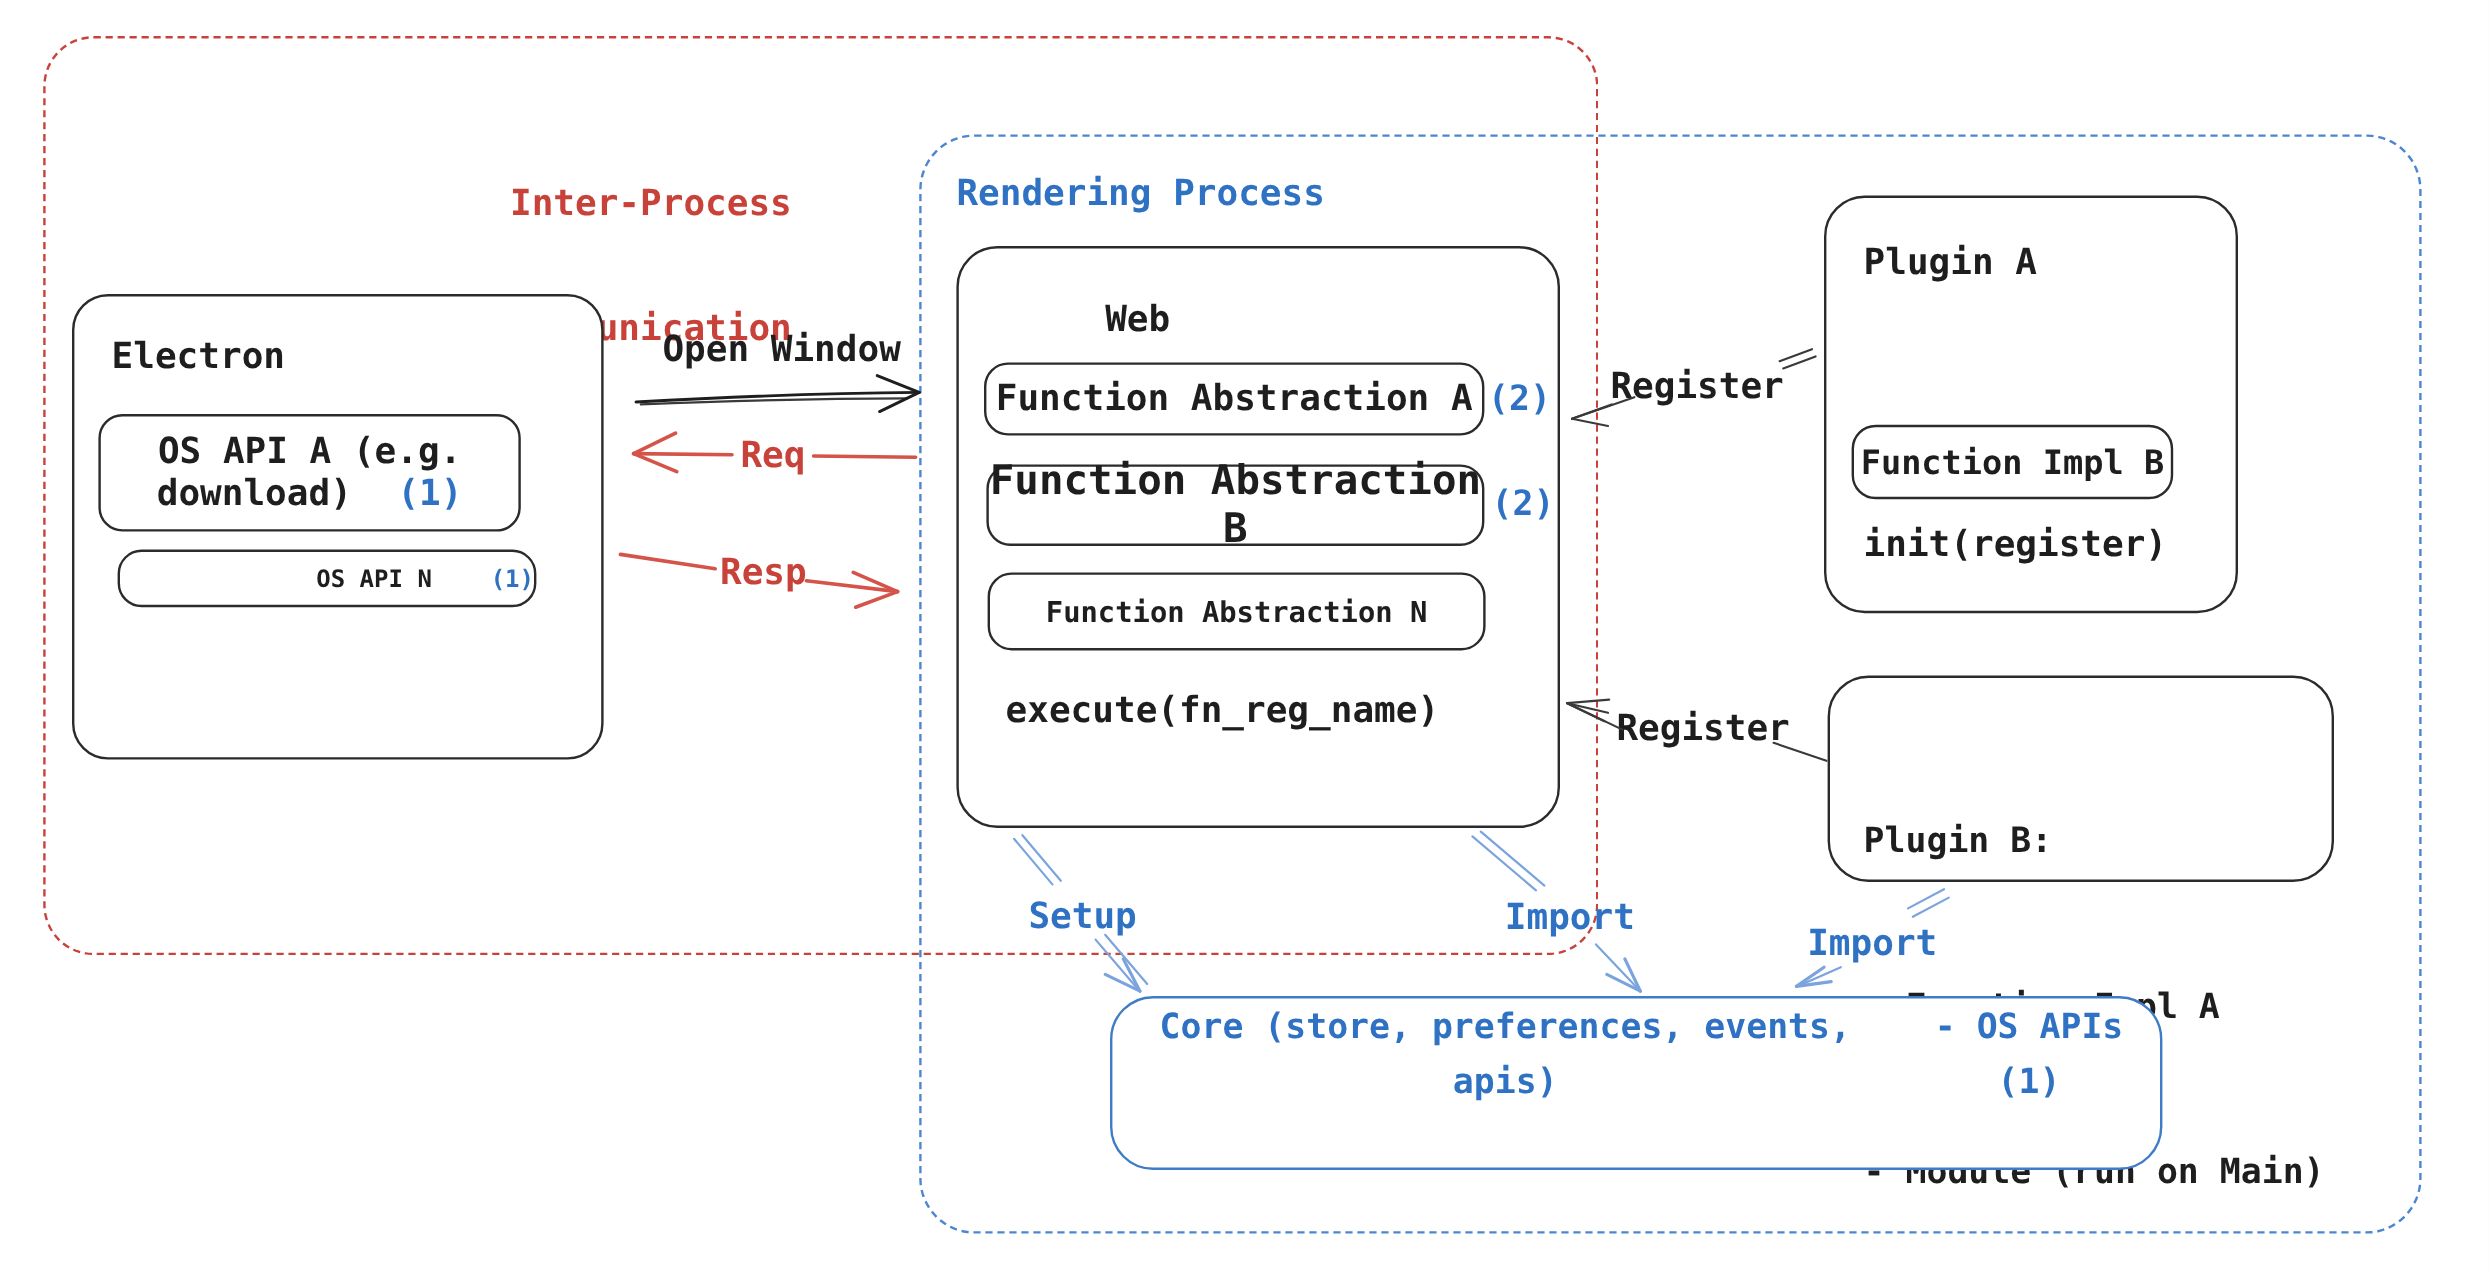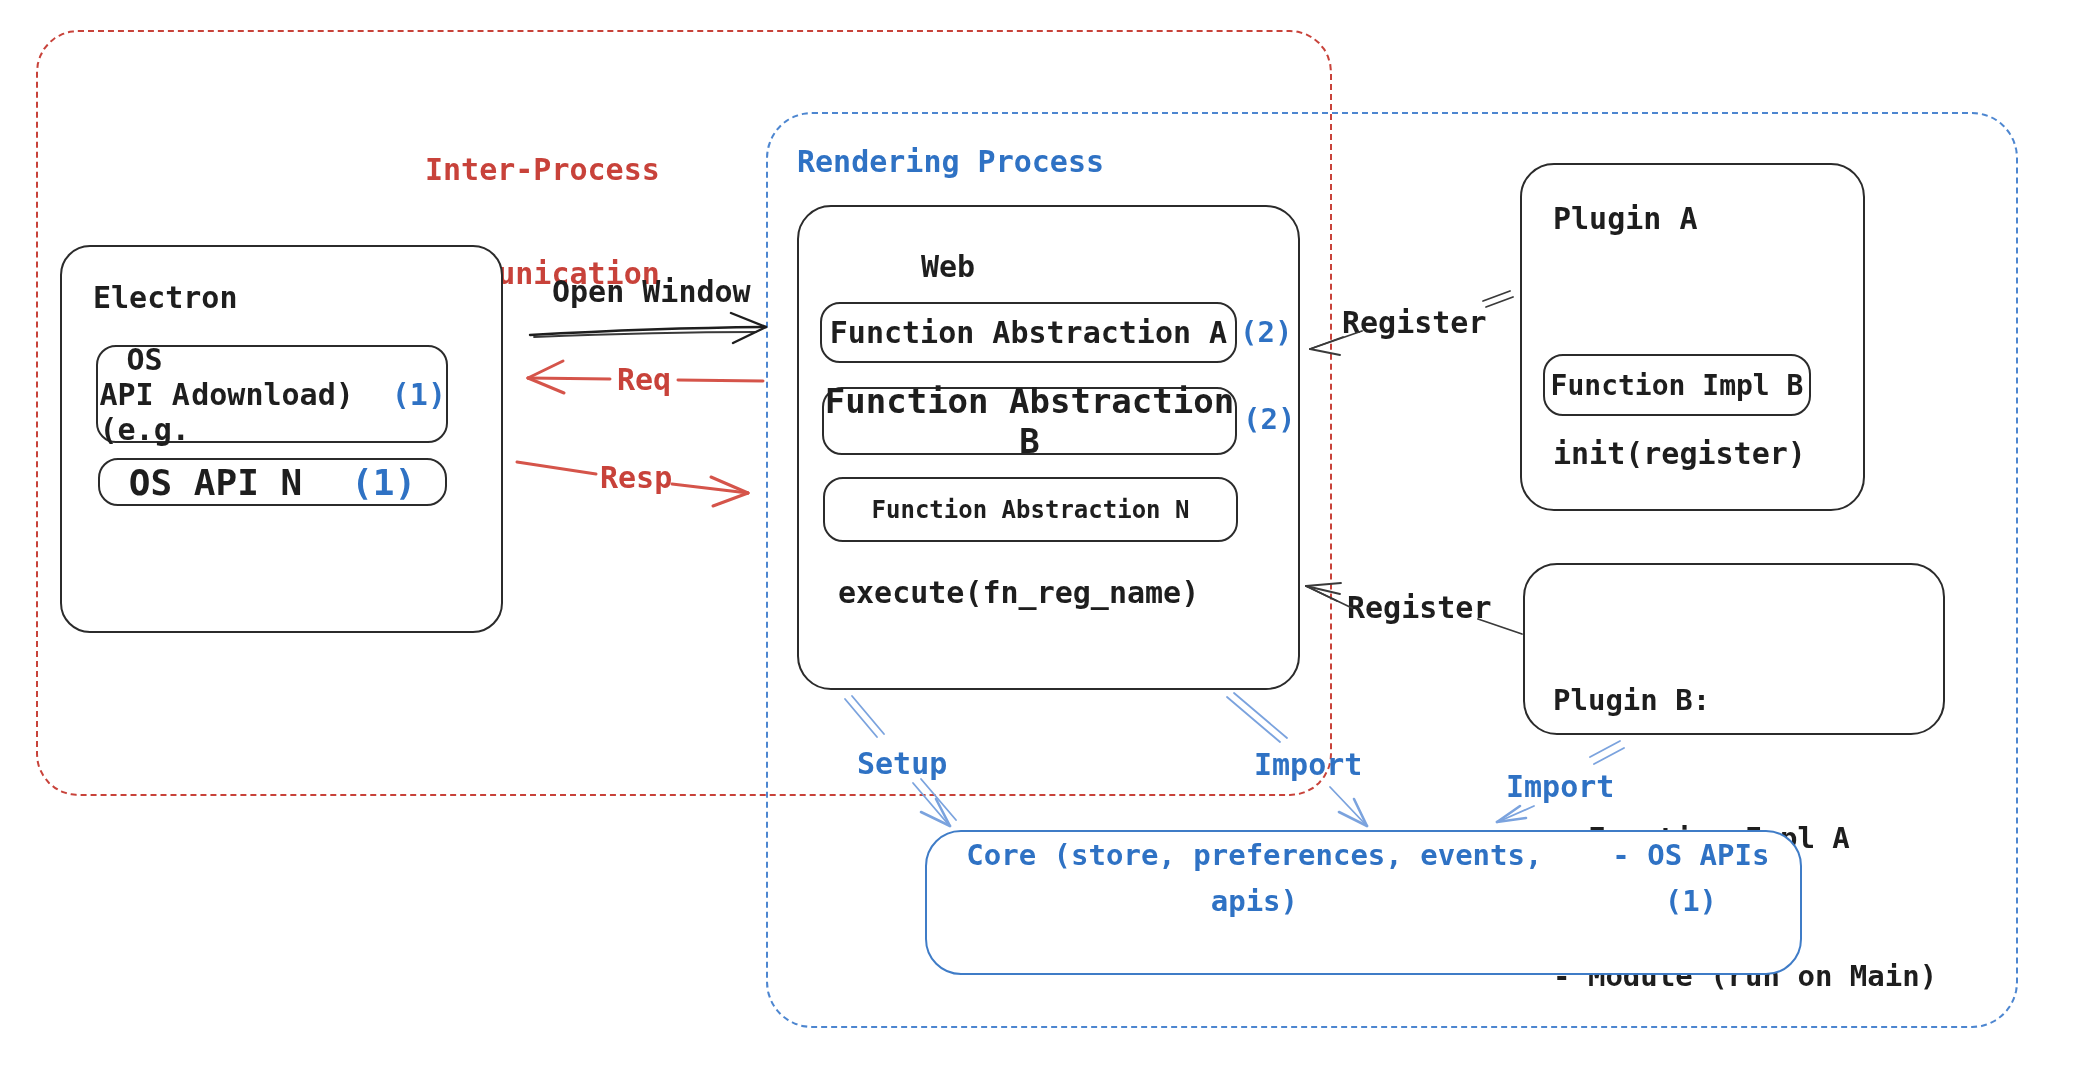--- a/index.html
+++ b/index.html
@@ -81,28 +81,28 @@
   <div class="dashed-blue" style="left:766px;top:112px;width:1252px;height:916px;"></div>
 
   <div class="lbl red" style="left:425px;top:84px;">
     <div>Inter-Process</div>
     <div>Communication</div>
   </div>
   <div class="lbl blue" style="left:797px;top:145px;">Rendering Process</div>
 
   <div class="box" style="left:60px;top:245px;width:443px;height:388px;border-radius:30px;"></div>
   <div class="lbl" style="left:93px;top:281px;">Electron</div>
-  <div class="innerbox" style="left:96px;top:345px;width:352px;height:98px;flex-direction:row;font-size:30px;">
+  <div class="innerbox" style="left:82px;top:345px;width:352px;height:98px;flex-direction:column;font-size:30px;">
     <div>OS API A (e.g.</div>
     <div style="display:flex;gap:38px;align-items:center;">
       <span>download)</span>
       <span class="badge-inline">(1)</span>
     </div>
   </div>
-  <div class="innerbox" style="left:98px;top:458px;width:349px;height:48px;font-size:36px;gap:49px;">
+  <div class="innerbox" style="left:98px;top:458px;width:349px;height:48px;font-size:20px;gap:49px;justify-content:flex-end;">
     <span>OS API N</span>
     <span class="badge-inline">(1)</span>
   </div>
 
   <div class="box" style="left:797px;top:205px;width:503px;height:485px;"></div>
   <div class="lbl" style="left:921px;top:250px;">Web</div>
   <div class="innerbox" style="left:820px;top:302px;width:417px;height:61px;font-size:30px;">
     <span>Function Abstraction A</span>
   </div>
   <div class="badge" style="left:1240px;top:315px;">(2)</div>

